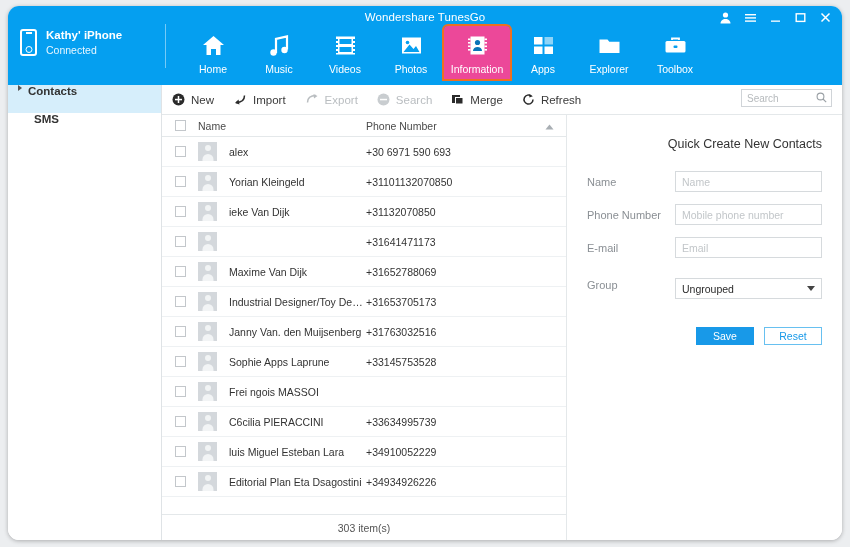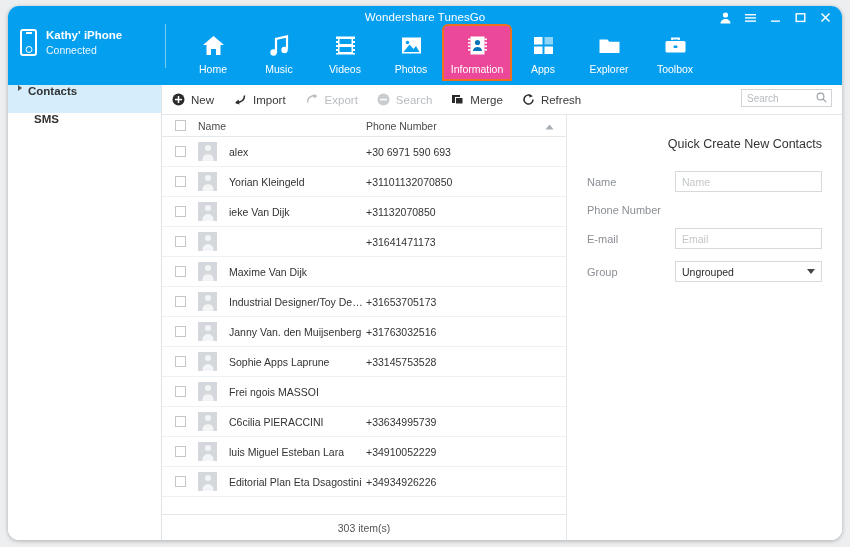--- a/index.html
+++ b/index.html
@@ -232,20 +232,21 @@
     padding: 0 6px; font-size: 10.5px; color: #444;
     font-family: "Liberation Sans", sans-serif; outline: 0;
   }
   .finput::placeholder { color: #c2c6c9; }
   .fselect {
     flex: 1 1 auto; min-width: 0; height: 21px;
     border: 1px solid #d6dadd; background: #fff;
     padding: 0 6px; font-size: 10.5px; color: #2b2b2b;
     display: flex; align-items: center; justify-content: space-between;
     cursor: pointer;
+    margin-top: 8px;
   }
   .caret { width: 0; height: 0; border-left: 4px solid transparent; border-right: 4px solid transparent; border-top: 5px solid #444; }
   .btnrow { display: flex; justify-content: flex-end; gap: 10px; margin-top: 28px; }
   .btn {
     width: 58px; height: 18px;
     display: flex; align-items: center; justify-content: center;
     font-size: 10.5px; cursor: pointer;
   }
   .btn-primary { background: #1899e8; color: #fff; }
   .btn-secondary { background: #fff; color: #1899e8; border: 1px solid #67c0f0; }
@@ -538,20 +539,21 @@
                 <span class="avatar"></span>
                 <div class="rname"></div>
                 <div class="rphone">+31641471173</div>
               </div>
               <div class="row">
                 <div class="col-cb">
                   <span class="cb"></span>
                 </div>
                 <span class="avatar"></span>
                 <div class="rname">Maxime Van  Dijk</div>
+                <div class="rphone">+31652788069</div>
               </div>
               <div class="row">
                 <div class="col-cb">
                   <span class="cb"></span>
                 </div>
                 <span class="avatar"></span>
                 <div class="rname">Industrial Designer/Toy  Designer</div>
                 <div class="rphone">+31653705173</div>
               </div>
               <div class="row">
@@ -611,33 +613,38 @@
         <div class="rightpane">
           <div class="panel-title">Quick Create New Contacts</div>
 
           <div class="frow">
             <span class="flabel">Name</span>
             <input class="finput" type="text" placeholder="Name" style="">
           </div>
 
           <div class="frow">
             <span class="flabel">Phone Number</span>
+            <input class="finput" type="text" placeholder="Mobile phone number" style="">
           </div>
 
           <div class="frow">
             <span class="flabel">E-mail</span>
             <input class="finput" type="text" placeholder="Email" style="">
           </div>
 
           <div class="frow">
             <span class="flabel">Group</span>
             <div class="fselect">
               <span>Ungrouped</span>
               <span class="caret"></span>
             </div>
           </div>
 
+          <div class="btnrow">
+            <div class="btn btn-primary">Save</div>
+            <div class="btn btn-secondary">Reset</div>
+          </div>
         </div>
 
       </div>
     </div>
   </div>
 </div>
 
 </body></html>

